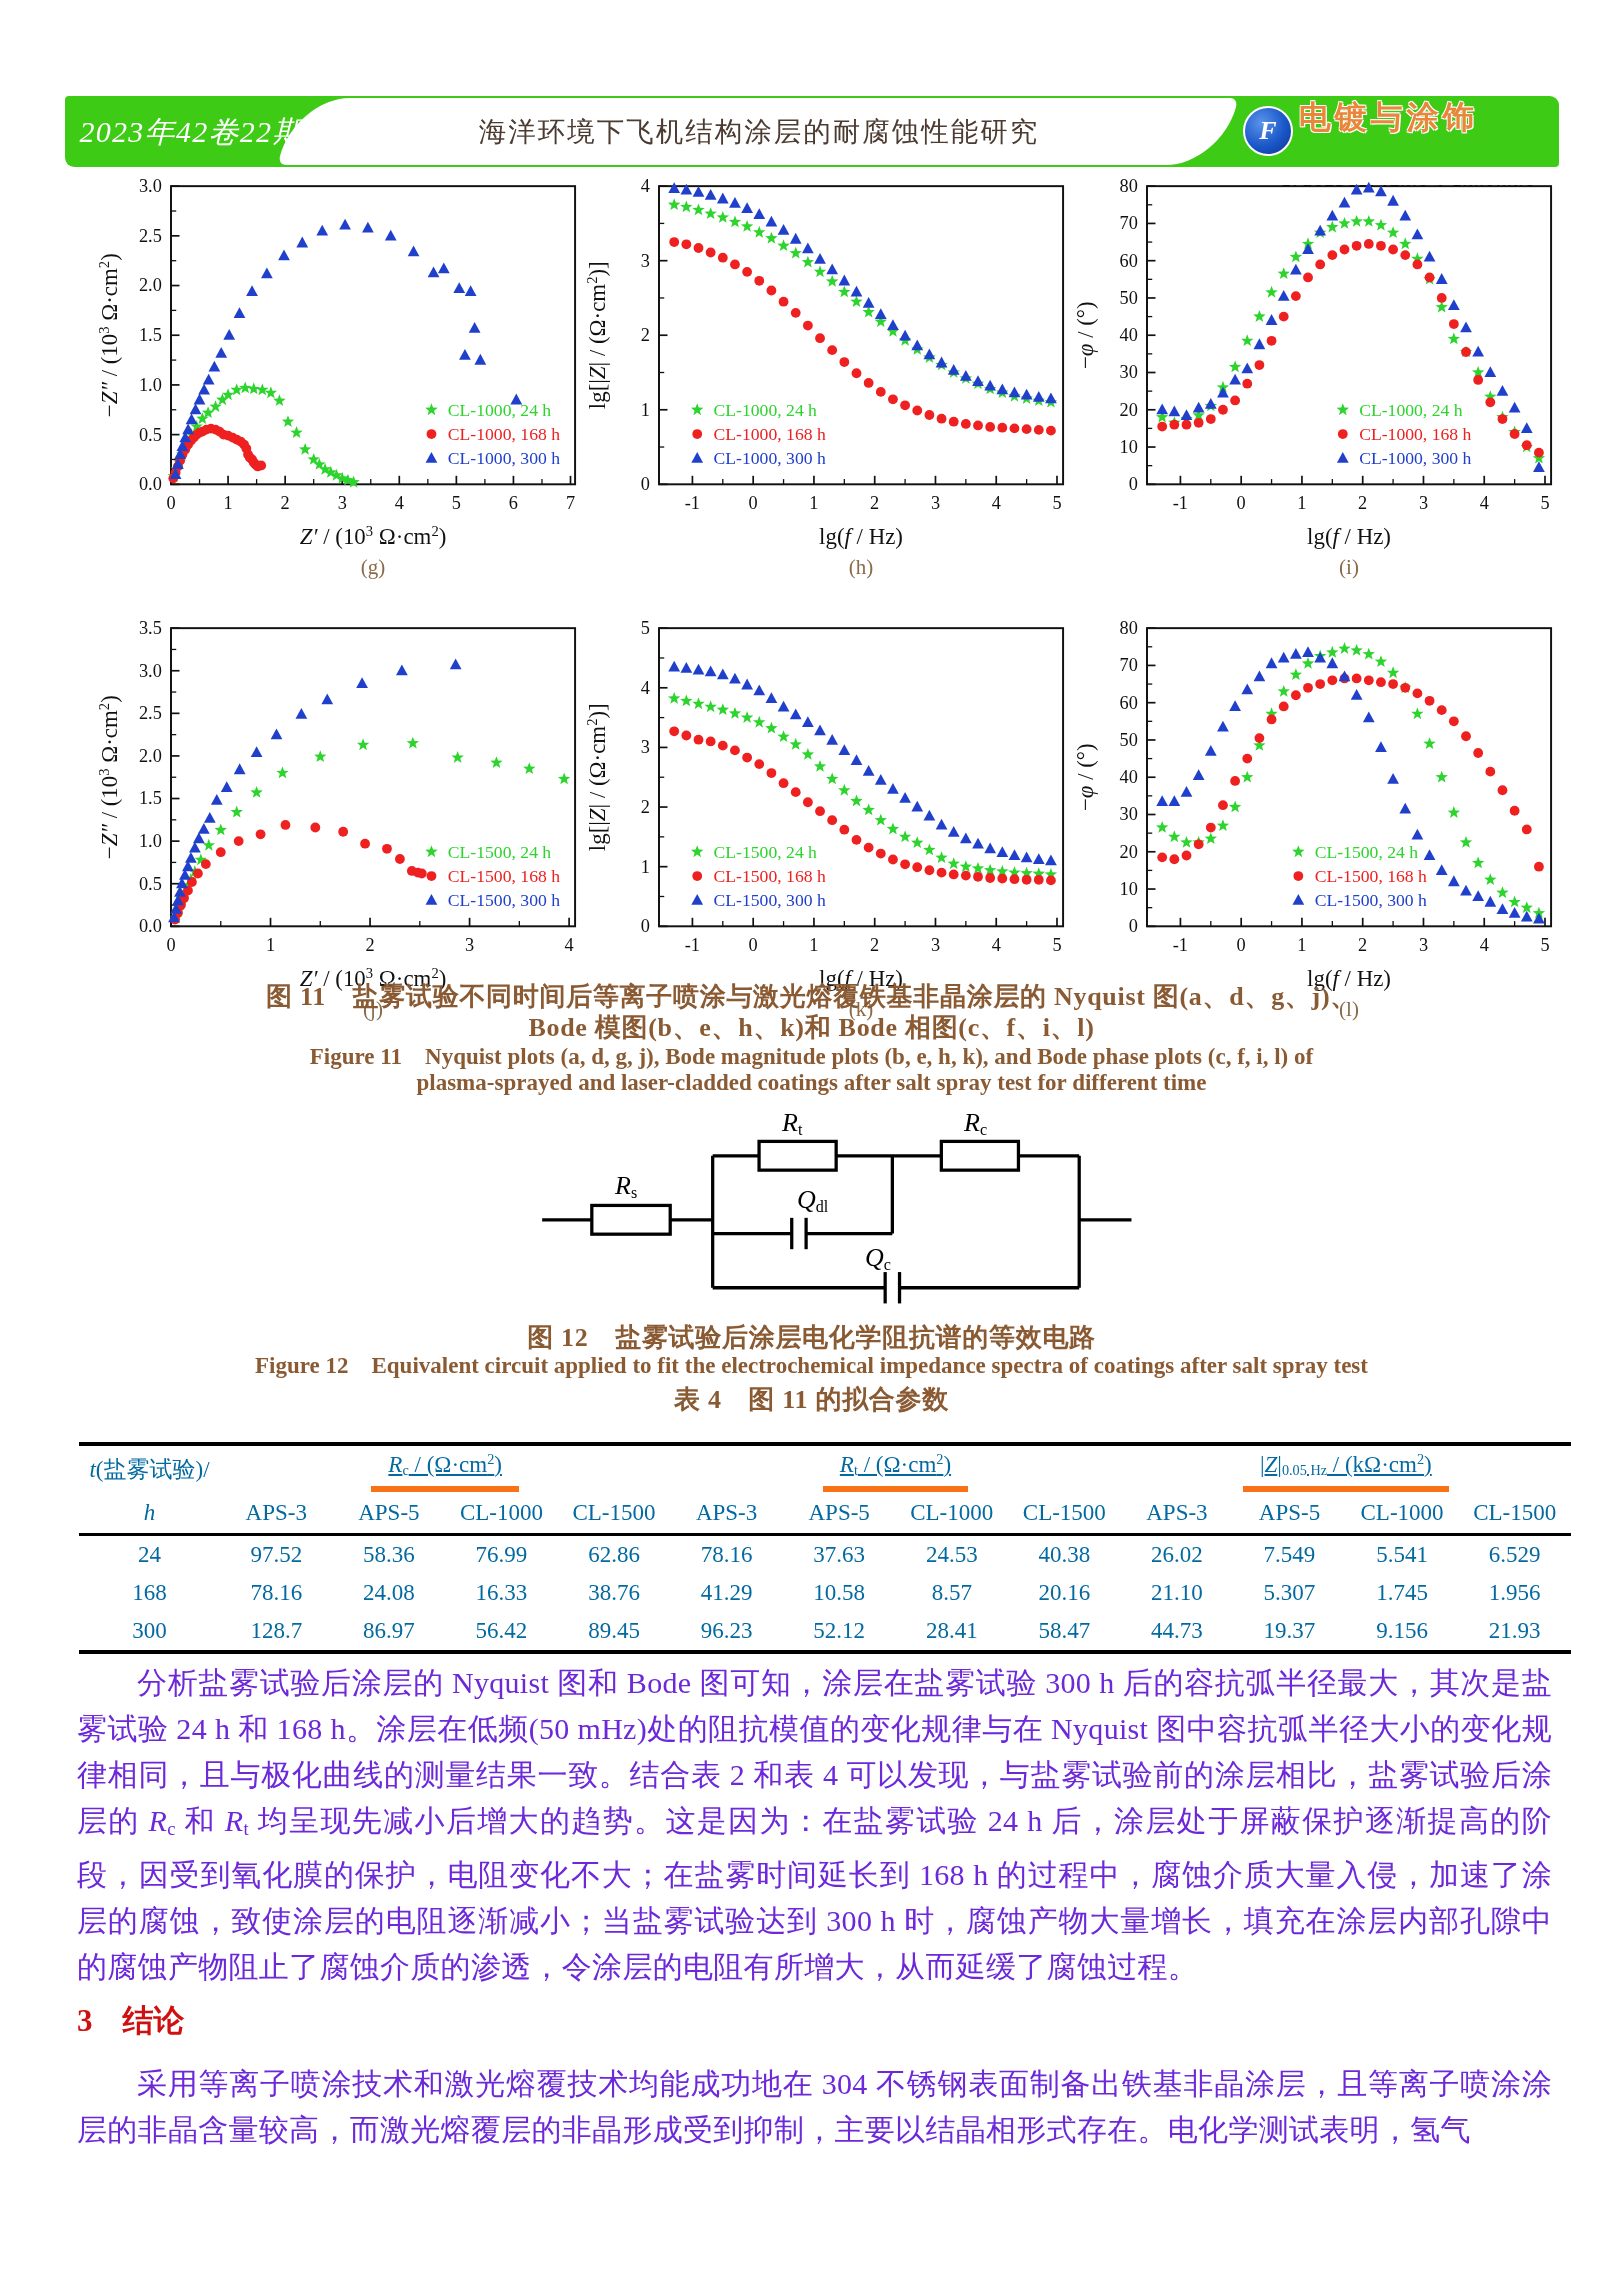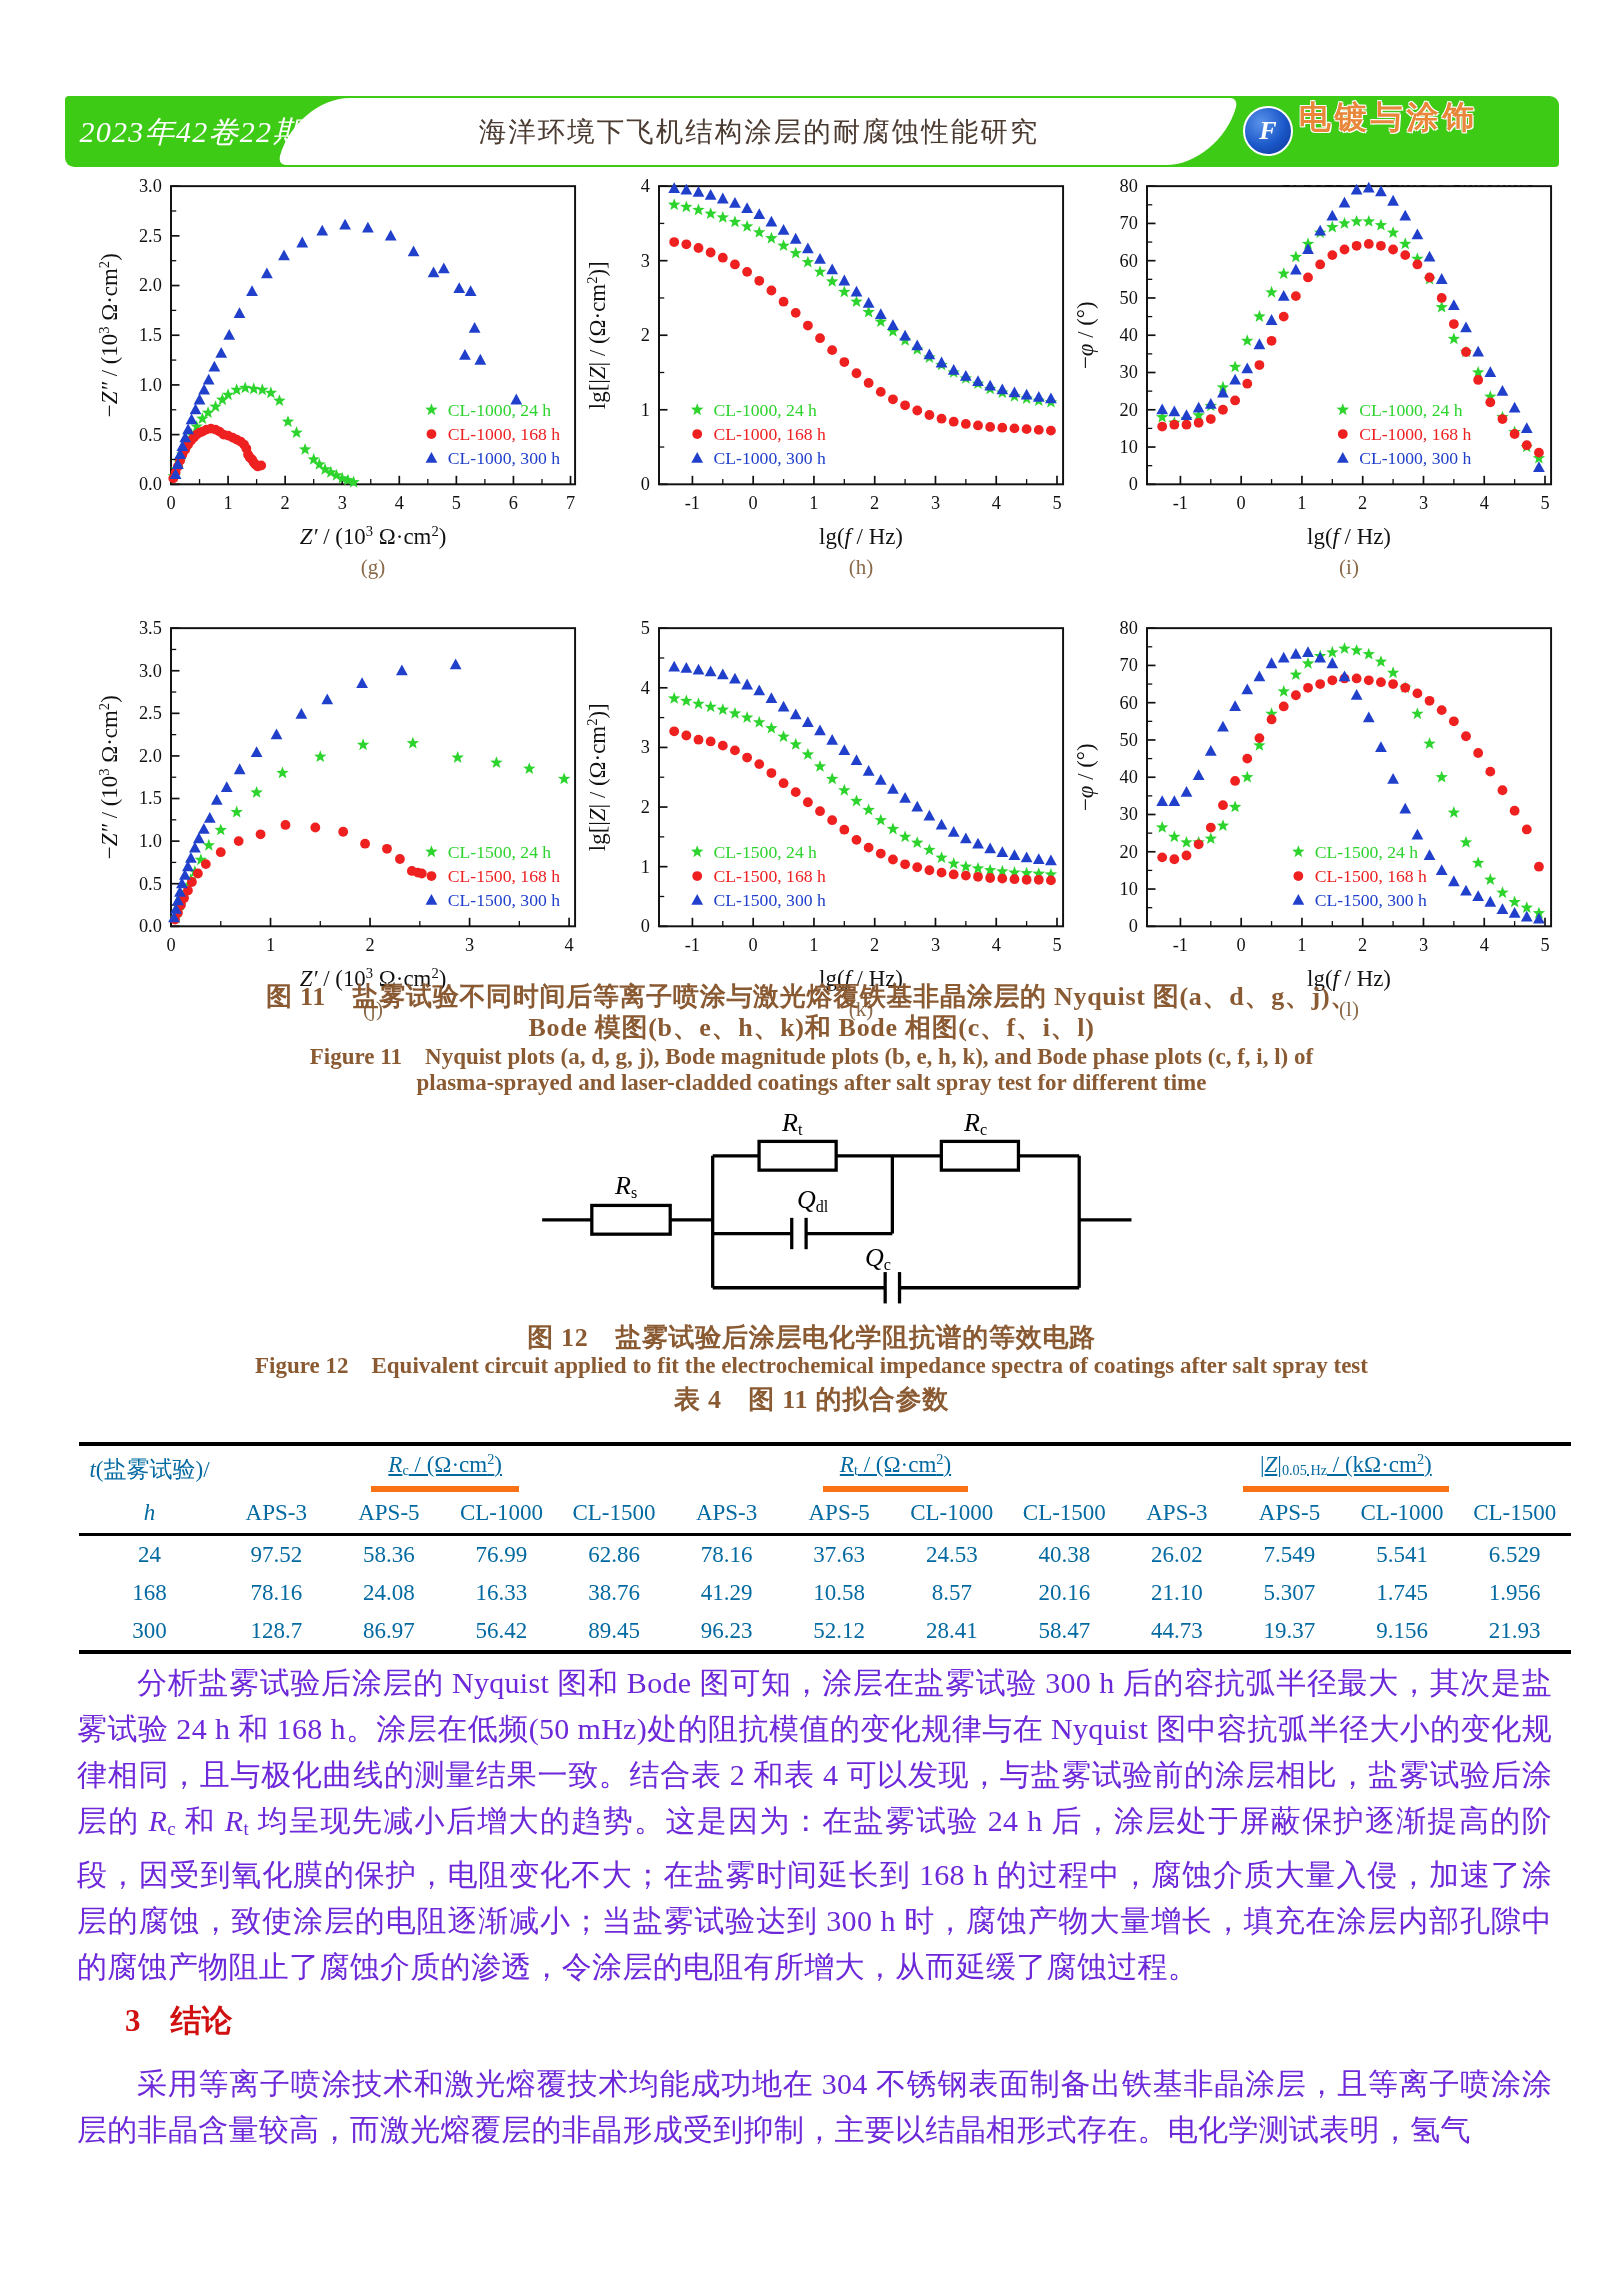--- a/index.html
+++ b/index.html
@@ -46,21 +46,21 @@
   #t4-table tr.s-row td{height:41px;vertical-align:middle;}
   #t4-table tbody td{height:38px;vertical-align:middle;}
   .gline{display:inline-block;border-bottom:6px solid #f97316;padding:5.2px 17px 6.5px 17px;text-decoration:underline;}
   .it{font-style:italic;}
   .rich .sb{font-size:0.62em;vertical-align:-0.22em;}
   .rich .sp{font-size:0.62em;vertical-align:0.55em;}
   
   .para{position:absolute;left:77px;width:1475px;font-size:30px;line-height:46px;color:#6d28d9;
         text-align:justify;letter-spacing:0.3px;}
   .indent{text-indent:2em;}
-  #sec-head{position:absolute;left:77px;top:2000px;font-size:31px;font-weight:bold;color:#d01010;margin-left:48px;}
+  #sec-head{position:absolute;left:77px;top:2000px;font-size:31px;font-weight:bold;color:#d01010;}
   #sec-head .num{margin-right:30px;}
   
   #footer{position:absolute;left:72px;top:2214px;width:1498px;font-size:25.5px;color:#a2a2a2;}
   #footer .url{margin-left:42px;}
   .pagenum{position:absolute;right:11.8px;top:-5.2px;color:#8a5c2e;}
   .pagenum .dot{color:#7a4f22;font-size:22px;vertical-align:0.2em;padding:0 14.4px;}
   .pagenum .n{font-style:italic;font-size:34px;font-family:"Liberation Serif",serif;}
 </style>
 </head>
 <body>

